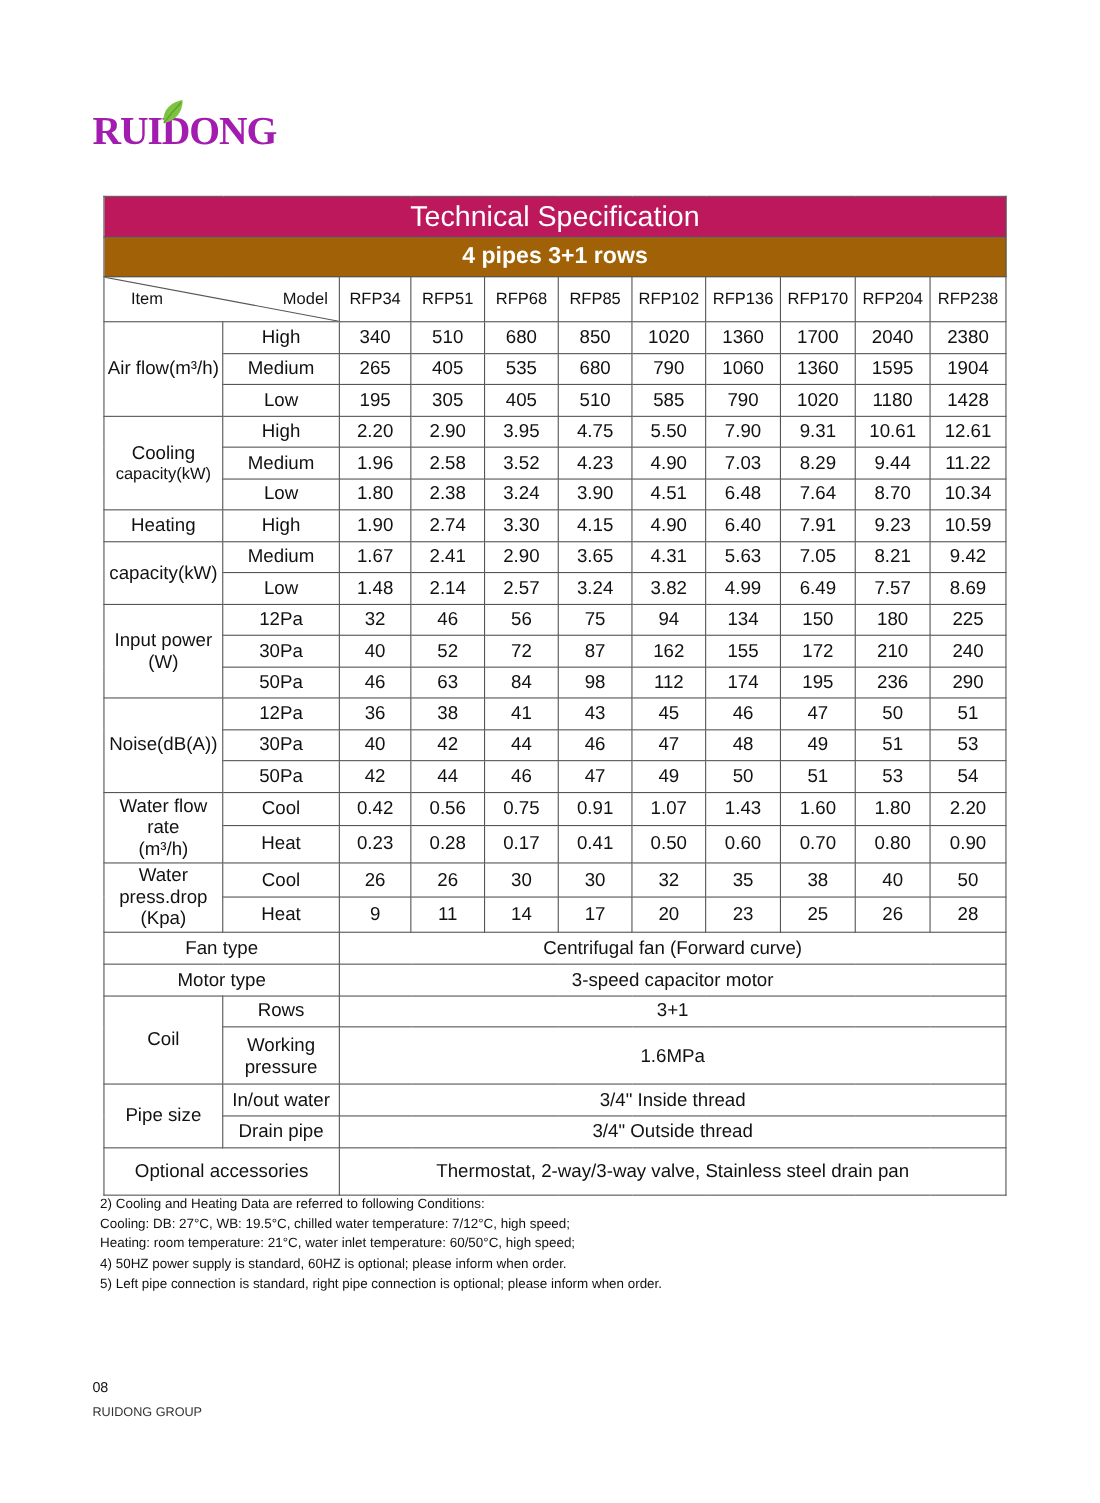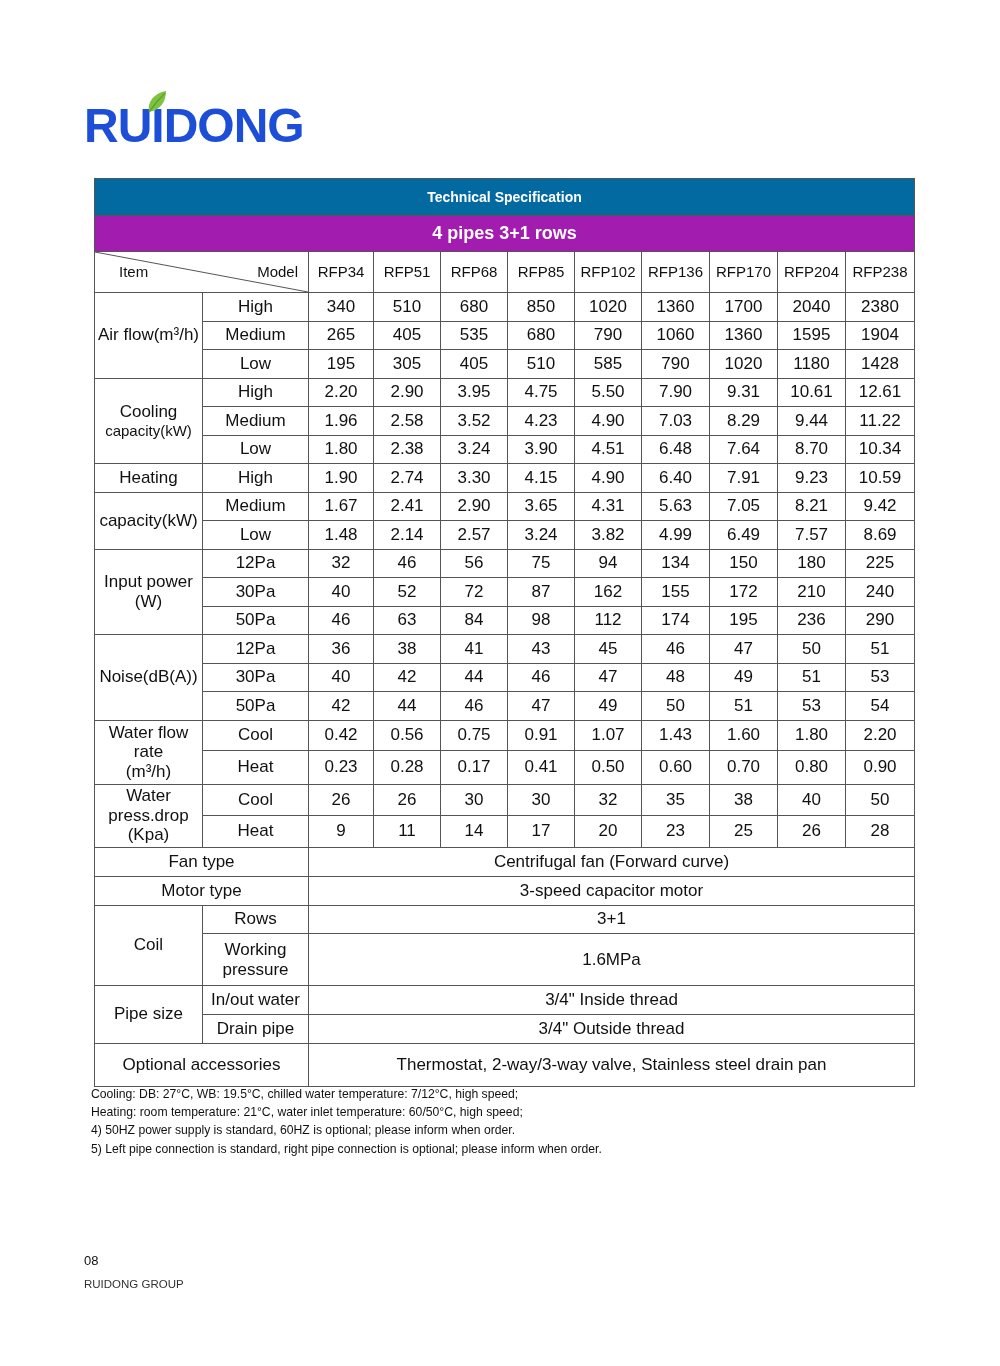--- a/index.html
+++ b/index.html
@@ -1,23 +1,23 @@
 <!DOCTYPE html>
 <html><head>
 <meta charset="utf-8">
 <style>
   html, body { margin:0; padding:0; background:#fff; }
   body { width:1000px; height:1366px; position:relative; font-family:"Liberation Sans", sans-serif; color:#111; overflow:hidden; }
   .logo { position:absolute; left:84px; top:92px; height:50px; }
-  .logo-text { font-family:Liberation Sans, sans-serif; font-weight:bold; font-size:48px; color:#1d4ed8; letter-spacing:-1px; position:absolute; left:0; top:6px; white-space:nowrap; }
+  .logo-text { font-family:Liberation Serif, serif; font-weight:bold; font-size:36px; color:#a21caf; letter-spacing:-1px; position:absolute; left:0; top:6px; white-space:nowrap; }
   .leaf { position:absolute; left:62px; top:-2px; }
   table.spec { position:absolute; left:94px; top:178px; width:820px; border-collapse:collapse; table-layout:fixed; font-size:17px; }
   table.spec td { border:1px solid #555; text-align:center; padding:0; line-height:1.15; }
-  .hdr1 td { background:#0369a1; color:#fff; font-weight:bold; font-size:14px; height:36px; border-color:#7c9fc4; }
-  .hdr2 td { background:#a21caf; color:#fff; font-weight:bold; font-size:18px; text-align:center; height:35px; border-color:#7c9fc4; }
+  .hdr1 td { background:#be185d; color:#fff; font-weight:normal; font-size:26px; height:36px; border-color:#7c9fc4; }
+  .hdr2 td { background:#a16207; color:#fff; font-weight:bold; font-size:21px; text-align:center; height:35px; border-color:#7c9fc4; }
   .models td { height:40px; font-size:15px; }
   .diag { position:relative; }
   .diag svg { position:absolute; left:0; top:0; width:100%; height:100%; }
   .diag .it { position:absolute; left:6px; top:11px; font-size:15px;margin-left:18px; }
   .diag .md { position:absolute; right:10px; top:11px; font-size:15px; }
   tr.r td { height:27.5px; }
   .notes { position:absolute; left:91px; top:1085px; font-size:12.2px; line-height:18.2px; color:#111; }
   .pg { position:absolute; left:84px; top:1253px; font-size:13px; }
   .grp { position:absolute; left:84px; top:1278px; font-size:11.5px; color:#333; }
 </style>
@@ -355,20 +355,21 @@
         <td colspan="9">3/4" Outside thread</td>
       </tr>
       <tr class="r" style="height: 43px; margin-top: 32px;">
         <td colspan="2">Optional accessories</td>
         <td colspan="9">Thermostat, 2-way/3-way valve, Stainless steel drain pan</td>
       </tr>
     </tbody>
 </table>
 
 <div class="notes">
+  <div>2) Cooling and Heating Data are referred to following Conditions:</div>
   <div>Cooling: DB: 27°C, WB: 19.5°C, chilled water temperature: 7/12°C, high speed;</div>
   <div>Heating: room temperature: 21°C, water inlet temperature: 60/50°C, high speed;</div>
   <div>4) 50HZ power supply is standard, 60HZ is optional; please inform when order.</div>
   <div>5) Left pipe connection is standard, right pipe connection is optional; please inform when order.</div>
 </div>
 
 <div class="pg">08</div>
 <div class="grp">RUIDONG GROUP</div>
 
 </body></html>

